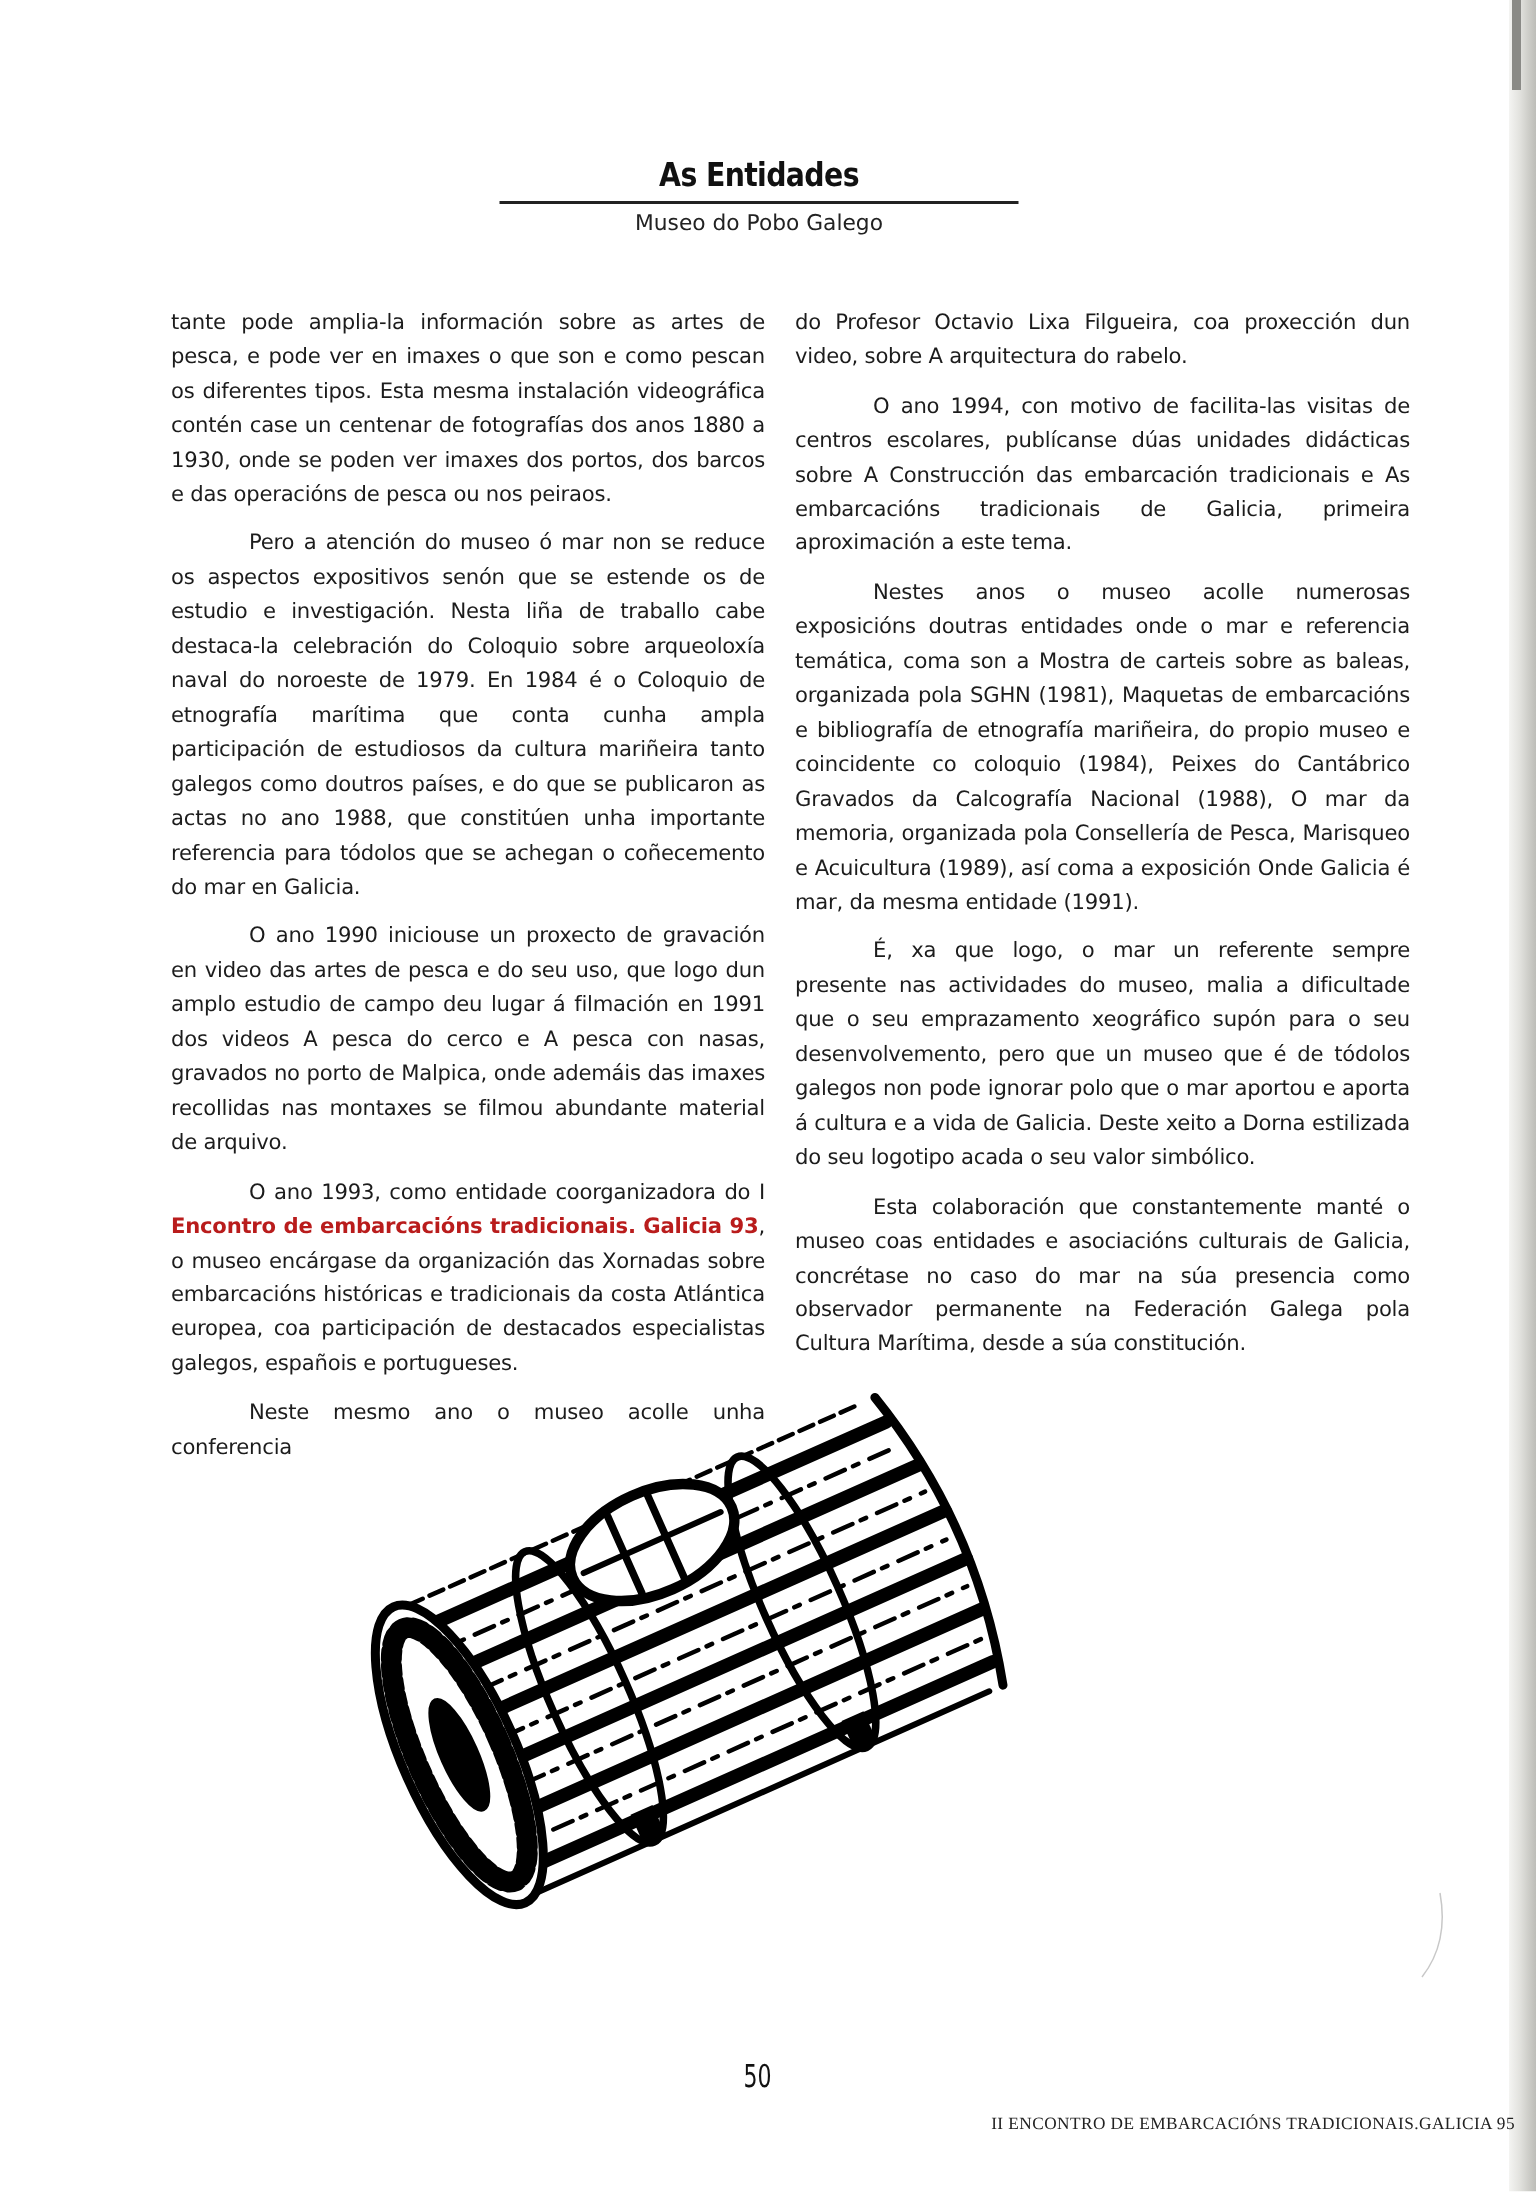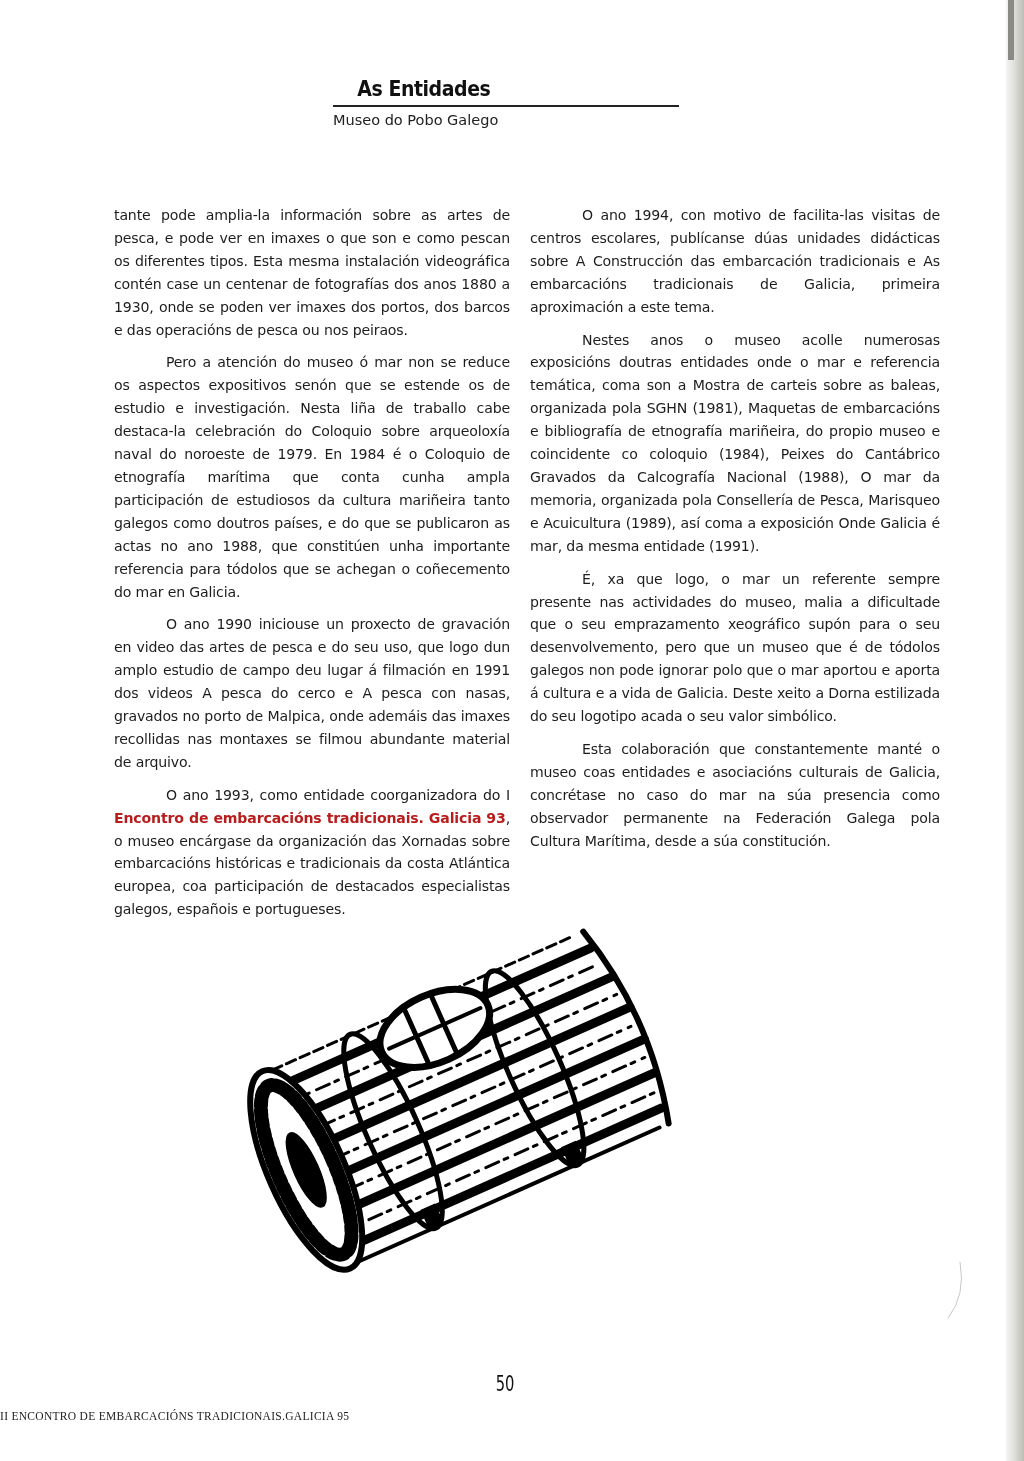--- a/index.html
+++ b/index.html
@@ -1,61 +1,63 @@
 <!DOCTYPE html>
 <html><head>
 <meta charset="utf-8">
 <style>
   html, body { margin: 0; padding: 0; background: #ffffff; }
   body { width: 1024px; height: 1461px; position: relative; overflow: hidden;
          font-family: "DejaVu Sans", sans-serif; color: #1a1a1a; }
   .page-edge { position: absolute; top: 0; right: 0; width: 18px; height: 1461px;
                background: linear-gradient(to right, #f4f4f2 0%, #e2e2de 40%, #cfcfca 70%, #bdbdb8 100%); }
   .page-edge-top { position: absolute; top: 0; right: 10px; width: 6px; height: 60px; background: #8a8a86; }
-  .header { position: absolute; top: 75px; left: 333px; width: 346px; }
+  .header { position: absolute; top: 104px; left: 333px; width: 346px; text-align: center; }
   .header-title { font-family: "DejaVu Sans", sans-serif; font-weight: bold; font-size: 22px;
                   letter-spacing: -0.5px; transform: scaleX(0.86); line-height: 28px; color: #111; }
   .header-rule { height: 2px; background: #222; margin: 2px 0 4px 0; }
   .header-sub { font-size: 14.5px; color: #222; line-height: 18px; }
   .col { position: absolute; top: 194px; width: 416px; font-size: 14.1px; line-height: 22.9px;
          text-align: justify; color: #1c1c1c; letter-spacing: -0.15px; }
   .col-left { left: 104px; }
   .col-right { left: 520px; width: 430px; }
   .col p { margin: 10px; text-indent: 0; }
   .col p.indent { text-indent: 52px; }
   .col-right p.indent { text-indent: 52px; }
   .col .em { }
   .col .strong { font-weight: 600; color: #b91c1c; }
   .illustration { position: absolute; left: 222px; top: 890px; width: 450px; height: 430px; }
   .footer-page { position: absolute; top: 1371px; left: 0; width: 1010px; text-align: center;
                  font-size: 21px; line-height: 26px; transform: scaleX(0.7); color: #111; }
-  .footer-line { position: absolute; top: 1410px; left: 0; width: 1010px; text-align: left;
+  .footer-line { position: absolute; top: 1410px; left: 0; width: 1010px; text-align: right;
                  font-family: "Liberation Serif", serif; font-size: 11.5px; letter-spacing: 0.3px; color: #222; }
   .corner-curve { position: absolute; left: 940px; top: 1260px; width: 30px; height: 60px; }
 </style>
 </head>
 <body>
 
 <div class="page-edge"></div>
 <div class="page-edge-top"></div>
 
 <div class="header">
   <div class="header-title">As Entidades</div>
   <div class="header-rule"></div>
   <div class="header-sub">Museo do Pobo Galego</div>
 </div>
 
 <div class="col col-left">
   <p>tante pode amplia-la información sobre as artes de pesca, e pode ver en imaxes o que son e como pescan os diferentes tipos. Esta mesma instalación videográfica contén case un centenar de fotografías dos anos 1880 a 1930, onde se poden ver imaxes dos portos, dos barcos e das operacións de pesca ou nos peiraos.</p>
   <p class="indent"><span>Pero a atención do museo ó mar non se reduce os aspectos expositivos senón que se estende os de estudio e investigación. Nesta liña de traballo cabe destaca-la celebración do </span><span class="em">Coloquio sobre arqueoloxía naval do noroeste</span><span> de 1979. En 1984 é o </span><span class="em">Coloquio de etnografía marítima</span><span> que conta cunha ampla participación de estudiosos da cultura mariñeira tanto galegos como doutros países, e do que se publicaron as actas no ano 1988, que constitúen unha importante referencia para tódolos que se achegan o coñecemento do mar en Galicia.</span></p>
   <p class="indent"><span>O ano 1990 iniciouse un proxecto de gravación en video das artes de pesca e do seu uso, que logo dun amplo estudio de campo deu lugar á filmación en 1991 dos videos </span><span class="em">A pesca do cerco</span><span> e </span><span class="em">A pesca con nasas</span><span>, gravados no porto de Malpica, onde ademáis das imaxes recollidas nas montaxes se filmou abundante material de arquivo.</span></p>
   <p class="indent"><span>O ano 1993, como entidade coorganizadora do I </span><span class="strong">Encontro de embarcacións tradicionais. Galicia 93</span><span>, o museo encárgase da organización das </span><span class="em">Xornadas sobre embarcacións históricas e tradicionais da costa Atlántica europea</span><span>, coa participación de destacados especialistas galegos, españois e portugueses.</span></p>
+  <p class="indent">Neste mesmo ano o museo acolle unha conferencia</p>
 </div>
 
 <div class="col col-right">
+  <p>do Profesor Octavio Lixa Filgueira, coa proxección dun video, sobre A arquitectura do rabelo.</p>
   <p class="indent"><span>O ano 1994, con motivo de facilita-las visitas de centros escolares, publícanse dúas unidades didácticas sobre </span><span class="em">A Construcción das embarcación tradicionais</span><span> e </span><span class="em">As embarcacións tradicionais de Galicia</span><span>, primeira aproximación a este tema.</span></p>
   <p class="indent">Nestes anos o museo acolle numerosas exposicións doutras entidades onde o mar e referencia temática, coma son a Mostra de carteis sobre as baleas, organizada pola SGHN (1981), Maquetas de embarcacións e bibliografía de etnografía mariñeira, do propio museo e coincidente co coloquio (1984), Peixes do Cantábrico Gravados da Calcografía Nacional (1988), O mar da memoria, organizada pola Consellería de Pesca, Marisqueo e Acuicultura (1989), así coma a exposición Onde Galicia é mar, da mesma entidade (1991).</p>
   <p class="indent">É, xa que logo, o mar un referente sempre presente nas actividades do museo, malia a dificultade que o seu emprazamento xeográfico supón para o seu desenvolvemento, pero que un museo que é de tódolos galegos non pode ignorar polo que o mar aportou e aporta á cultura e a vida de Galicia. Deste xeito a Dorna estilizada do seu logotipo acada o seu valor simbólico.</p>
   <p class="indent">Esta colaboración que constantemente manté o museo coas entidades e asociacións culturais de Galicia, concrétase no caso do mar na súa presencia como observador permanente na Federación Galega pola Cultura Marítima, desde a súa constitución.</p>
 </div>
 
 <svg class="illustration" viewBox="0 0 450 430" xmlns="http://www.w3.org/2000/svg">
   <g transform="rotate(-24 225 215)" stroke="#000" fill="none" stroke-linecap="round">
 
     <g stroke-width="9">

